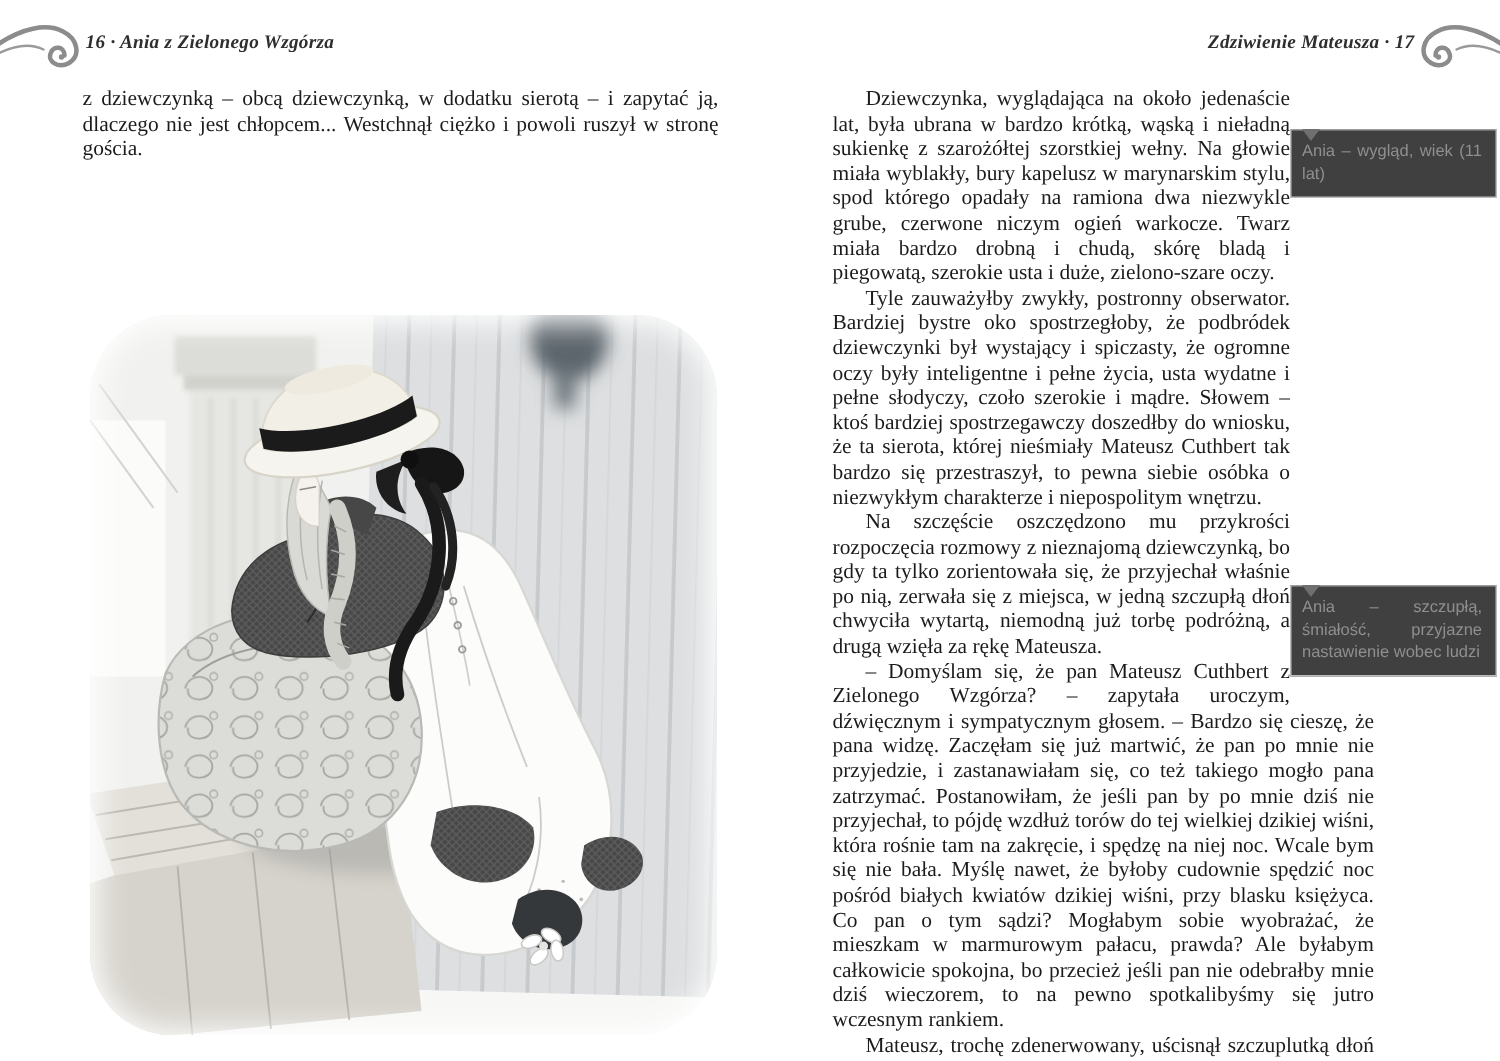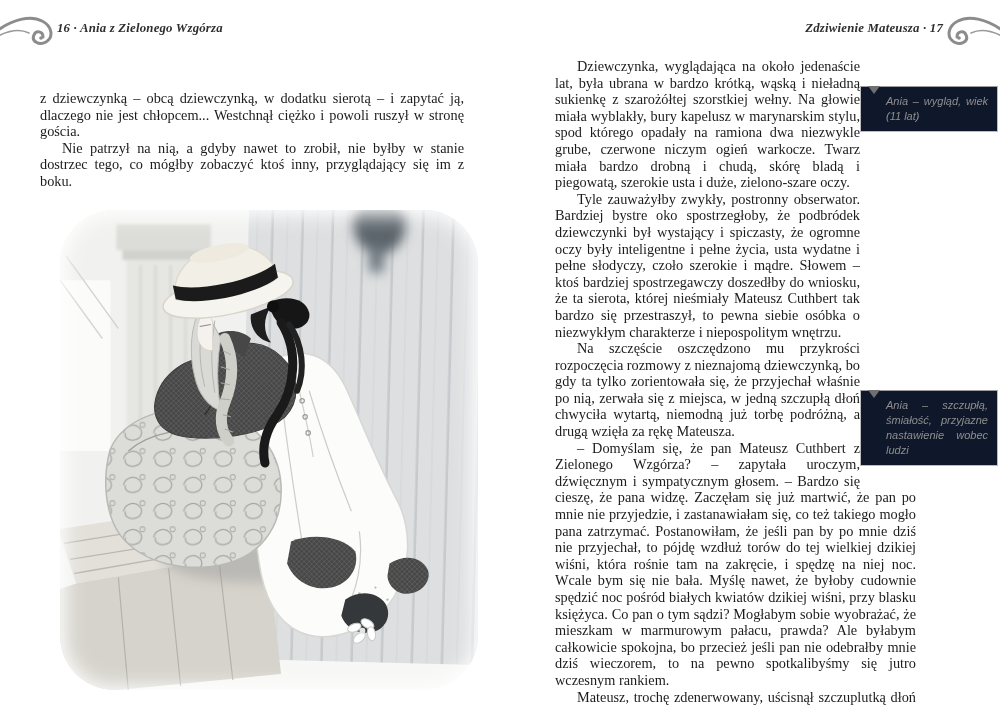--- a/index.html
+++ b/index.html
@@ -20,38 +20,38 @@
   .rh-right{right:57px;text-align:center;}
   .orn{position:absolute;top:13px;width:56px;height:36px;}
   .orn-left{left:0;}
   .orn-right{right:0;transform:scaleX(-1);}
 
   
   .body-text{
     position:absolute;top:58px;text-align:justify;
     font-size:14.3px;line-height:16.6px;hyphens:none;
   }
-  .bt-left{left:40px;width:424px;margin-top:32px;}
+  .bt-left{left:55px;width:424px;}
   .bt-right{left:55px;width:443px;}
   .body-text p{margin:0;}
   .bt-right p{margin-right:82px;}
   p.ind{text-indent:22px;}
 
   
   .note-float{
     float:right;width:138px;
     font-family:"Liberation Sans", sans-serif;
   }
   .nf1{margin-top:28px;margin-bottom:6px;}
   .nf2{clear:right;margin-top:252px;margin-bottom:8px;}
   .note-box{
-    position:relative;background:#0f172a;
+    position:relative;background:#404040;
     border:1px solid #bdbdbd;border-top:1px solid #9d9d9d;
-    padding:7px 9px 7px 25px;
-    font-size:11px;line-height:15px;color:#8f8f8f;font-style:italic;
+    padding:7px 9px 7px 7px;
+    font-size:11px;line-height:15px;color:#8f8f8f;
   }
   .note-tri{
     position:absolute;top:-1px;left:7px;width:0;height:0;
     border-left:6px solid transparent;border-right:6px solid transparent;
     border-top:8px solid #6f6f6f;
   }
 
   
   .illo{position:absolute;left:58px;top:210px;width:422px;height:482px;}
 </style>
@@ -63,21 +63,20 @@
   <div class="page page-left">
     <svg class="orn orn-left" viewBox="0 0 56 36" aria-hidden="true">
       <path d="M-2,17 C14,6 31,2 42,8 C52,13 54,24 46,29 C39,33 31,28 34,22 C36,17 43,18 43,24" fill="none" stroke="#8c8c8c" stroke-width="3" stroke-linecap="round"></path>
       <path d="M-2,23 C10,17 21,16 29,20" fill="none" stroke="#9a9a9a" stroke-width="1.6" stroke-linecap="round"></path>
       <circle cx="41" cy="25" r="1.8" fill="#8c8c8c"></circle>
     </svg>
     <div class="running-head rh-left">16 · Ania z Zielonego Wzgórza</div>
 
     <div class="body-text bt-left">
       <p>z dziewczynką – obcą dziewczynką, w dodatku sierotą – i zapytać ją, dlaczego nie jest chłopcem... Westchnął ciężko i powoli ruszył w stronę gościa.</p>
-      <p class="ind">Nie patrzył na nią, a gdyby nawet to zrobił, nie byłby w stanie dostrzec tego, co mógłby zobaczyć ktoś inny, przyglądający się im z boku.</p>
     </div>
 
     <svg class="illo" viewBox="0 0 420 480" role="img" aria-label="Czarno-biała ilustracja: dziewczynka w słomkowym kapeluszu z czarną kokardą, siedząca tyłem na ławce peronu, z torbą podróżną w paisley i jasnym fartuszku">
       <defs>
         <clipPath id="frame">
             <rect x="2" y="0" width="416" height="478" rx="54"></rect>
           </clipPath>
         <filter id="soft" x="-20%" y="-20%" width="140%" height="140%">
             <feGaussianBlur stdDeviation="1.6"></feGaussianBlur>
           </filter>

